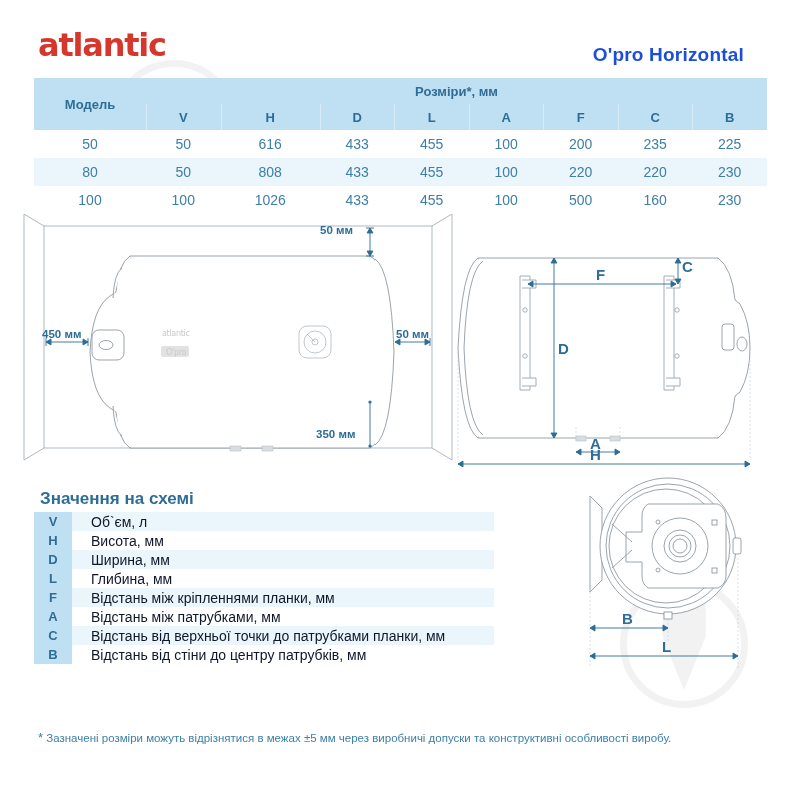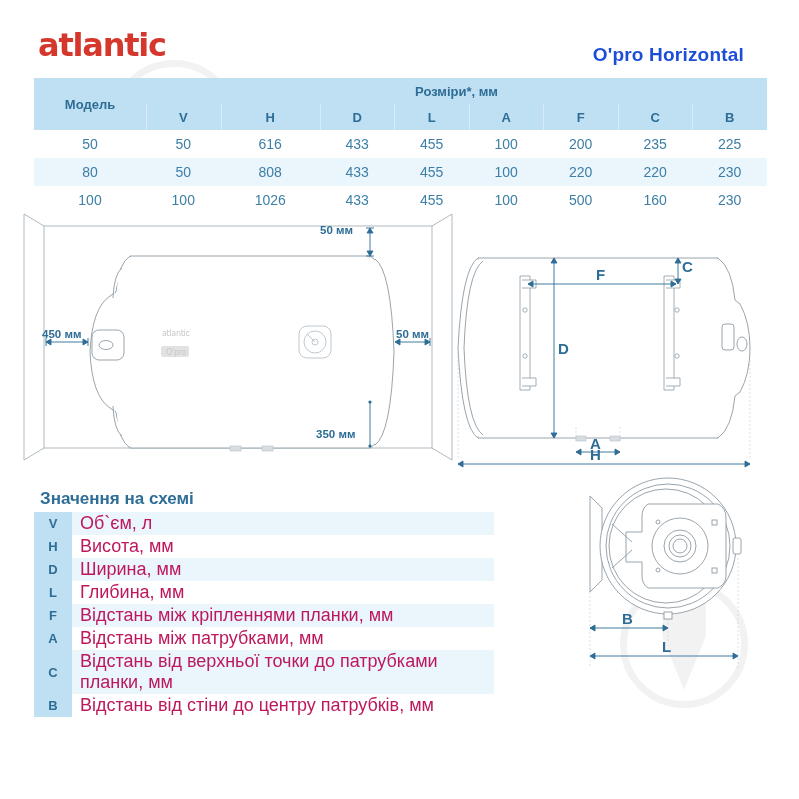--- a/index.html
+++ b/index.html
@@ -111,23 +111,23 @@
   .legend-table tr { height: 19px; }
   .legend-badge {
     width: 36px;
     text-align: center;
     font-weight: bold;
     color: #2e6d96;
     background: #bfe0f2;
     font-size: 13px;
   }
   .legend-desc {
-    padding-left: 8px;
-    color: #be185d;
-    font-size: 18px;
+    padding-left: 19px;
+    color: #0f172a;
+    font-size: 14px;
   }
 
   
   .footnote {
     position: absolute;
     left: 38px;
     top: 730px;
     width: 740px;
     font-size: 11.5px;
     color: #3d7fa6;
@@ -452,14 +452,18 @@
         <td class="legend-badge">C</td>
         <td class="legend-desc">Відстань від верхньої точки до патрубками планки, мм</td>
       </tr>
       <tr class="row-a">
         <td class="legend-badge">B</td>
         <td class="legend-desc">Відстань від стіни до центру патрубків, мм</td>
       </tr>
     </tbody>
   </table>
 
+  <div class="footnote">
+    <span class="star">*</span>
+    <span>Зазначені розміри можуть відрізнятися в межах ±5 мм через виробничі допуски та конструктивні особливості виробу.</span>
+  </div>
 
 </div>
 
 </body></html>

